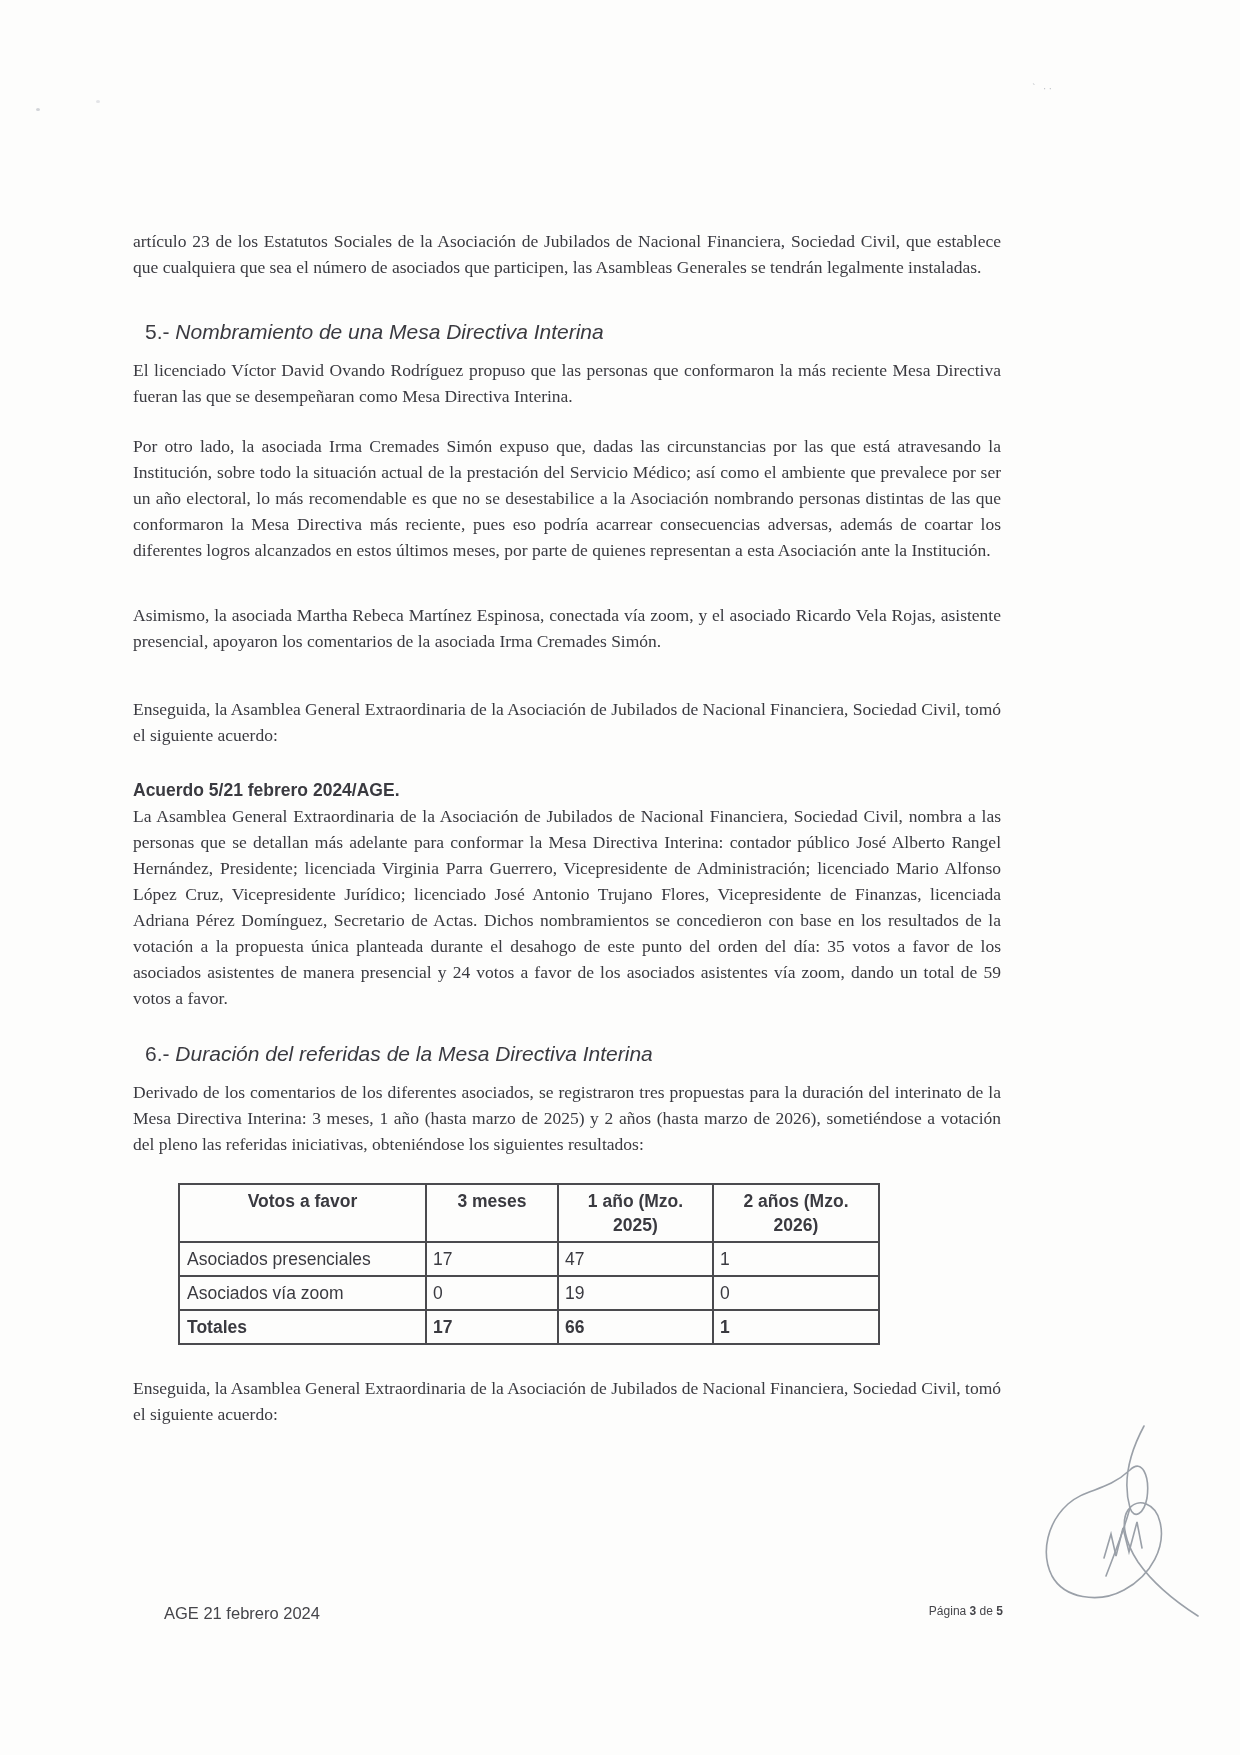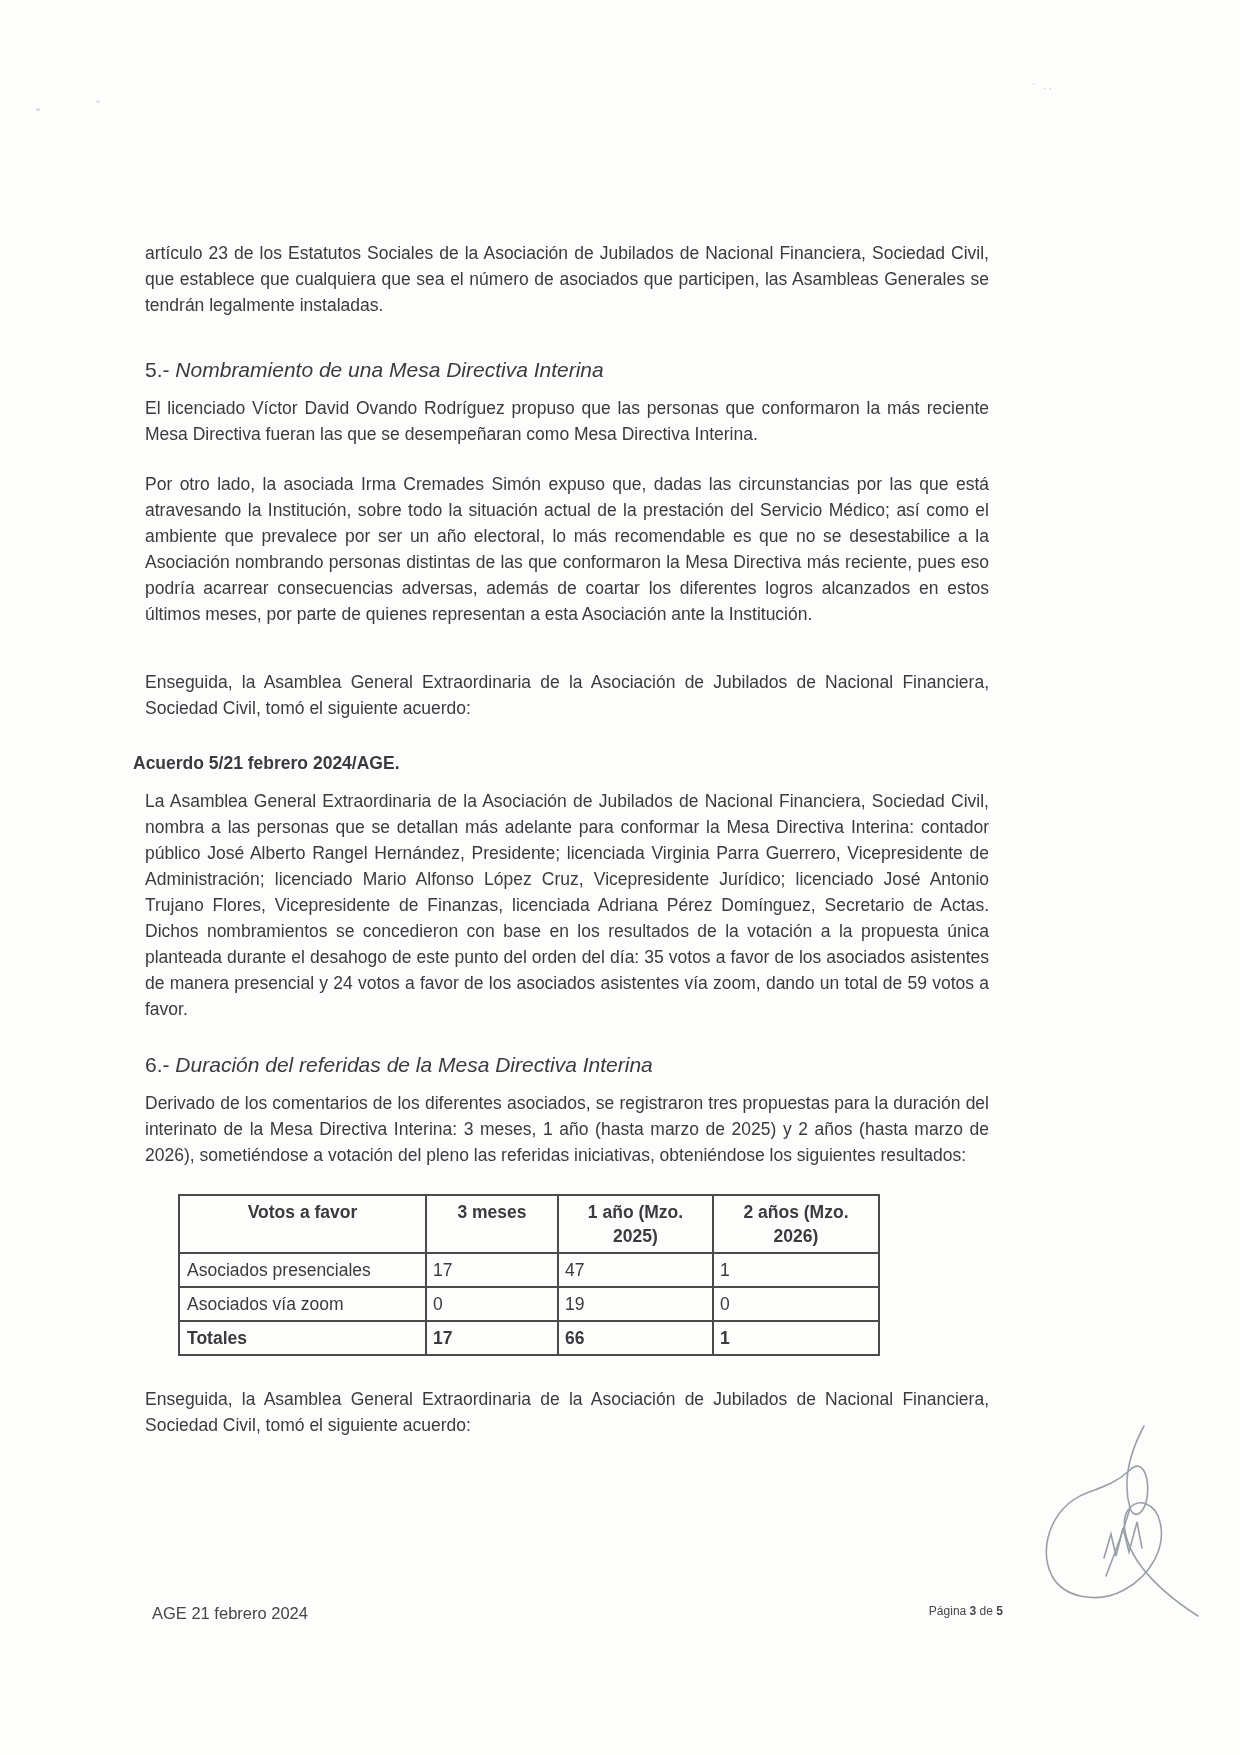--- a/index.html
+++ b/index.html
@@ -12,21 +12,21 @@
     font-family:"Liberation Sans","DejaVu Sans",sans-serif;
     color:#3a3a40;
   }
   .content{
     position:absolute;
     left:133px;top:228px;
     width:868px;
     font-size:17.5px;
     line-height:26px;
   }
-  .p{margin:12px;text-align:justify;text-justify:inter-word;}
+  .p{margin:0;text-align:justify;text-justify:inter-word;font-family:Liberation Serif, serif;}
   .hsec{margin:12px;font-size:21px;line-height:26px;font-weight:normal;}
   .hsec .it{font-style:italic;}
   .hbold{margin:0;font-size:17.5px;line-height:26px;font-weight:bold;}
   .mt24{margin-top:24px;}
   .mt29{margin-top:29px;}
   .mt30{margin-top:30px;}
   .mt39{margin-top:39px;}
   .mt42{margin-top:42px;}
   
   .vote-table-wrap{margin:26px 0 0 45px;}
@@ -45,21 +45,21 @@
   table.vote col.c1{width:247px;}
   table.vote col.c2{width:132px;}
   table.vote col.c3{width:155px;}
   table.vote col.c4{width:166px;}
   table.vote th{font-weight:bold;text-align:center;vertical-align:top;padding-top:4px;padding-bottom:4px;border-radius:29px;}
   table.vote td{text-align:left;height:28px;}
   table.vote td.rowlabel{text-align:left;padding-left:7px;}
   table.vote tr.totals td{font-weight:bold;}
   
   .footer-left{
-    position:absolute;left:152px;top:1604px;
+    position:absolute;left:164px;top:1604px;
     font-size:16.5px;color:#45454a;
   }
   .footer-right{
     position:absolute;right:237px;top:1604px;
     font-size:12px;color:#45454a;
   }
   .footer-right b{font-weight:bold;}
   
   .signature{position:absolute;left:1026px;top:1418px;}
   .artifact{position:absolute;}
@@ -77,20 +77,21 @@
 
   <div class="content">
 
     <p class="p">artículo 23 de los Estatutos Sociales de la Asociación de Jubilados de Nacional Financiera, Sociedad Civil, que establece que cualquiera que sea el número de asociados que participen, las Asambleas Generales se tendrán legalmente instaladas.</p>
 
     <h3 class="hsec mt39"><span>5.-</span> <span class="it">Nombramiento de una Mesa Directiva Interina</span></h3>
     <p class="p">El licenciado Víctor David Ovando Rodríguez propuso que las personas que conformaron la más reciente Mesa Directiva fueran las que se desempeñaran como Mesa Directiva Interina.</p>
 
     <p class="p mt24">Por otro lado, la asociada Irma Cremades Simón expuso que, dadas las circunstancias por las que está atravesando la Institución, sobre todo la situación actual de la prestación del Servicio Médico; así como el ambiente que prevalece por ser un año electoral, lo más recomendable es que no se desestabilice a la Asociación nombrando personas distintas de las que conformaron la Mesa Directiva más reciente, pues eso podría acarrear consecuencias adversas, además de coartar los diferentes logros alcanzados en estos últimos meses, por parte de quienes representan a esta Asociación ante la Institución.</p>
 
+    <p class="p mt39">Asimismo, la asociada Martha Rebeca Martínez Espinosa, conectada vía zoom, y el asociado Ricardo Vela Rojas, asistente presencial, apoyaron los comentarios de la asociada Irma Cremades Simón.</p>
 
     <p class="p mt42">Enseguida, la Asamblea General Extraordinaria de la Asociación de Jubilados de Nacional Financiera, Sociedad Civil, tomó el siguiente acuerdo:</p>
 
     <h3 class="hbold mt29">Acuerdo 5/21 febrero 2024/AGE.</h3>
     <p class="p">La Asamblea General Extraordinaria de la Asociación de Jubilados de Nacional Financiera, Sociedad Civil, nombra a las personas que se detallan más adelante para conformar la Mesa Directiva Interina: contador público José Alberto Rangel Hernández, Presidente; licenciada Virginia Parra Guerrero, Vicepresidente de Administración; licenciado Mario Alfonso López Cruz, Vicepresidente Jurídico; licenciado José Antonio Trujano Flores, Vicepresidente de Finanzas, licenciada Adriana Pérez Domínguez, Secretario de Actas. Dichos nombramientos se concedieron con base en los resultados de la votación a la propuesta única planteada durante el desahogo de este punto del orden del día: 35 votos a favor de los asociados asistentes de manera presencial y 24 votos a favor de los asociados asistentes vía zoom, dando un total de 59 votos a favor.</p>
 
     <h3 class="hsec mt30"><span>6.-</span> <span class="it">Duración del referidas de la Mesa Directiva Interina</span></h3>
     <p class="p">Derivado de los comentarios de los diferentes asociados, se registraron tres propuestas para la duración del interinato de la Mesa Directiva Interina: 3 meses, 1 año (hasta marzo de 2025) y 2 años (hasta marzo de 2026), sometiéndose a votación del pleno las referidas iniciativas, obteniéndose los siguientes resultados:</p>
 
     <div class="vote-table-wrap">

